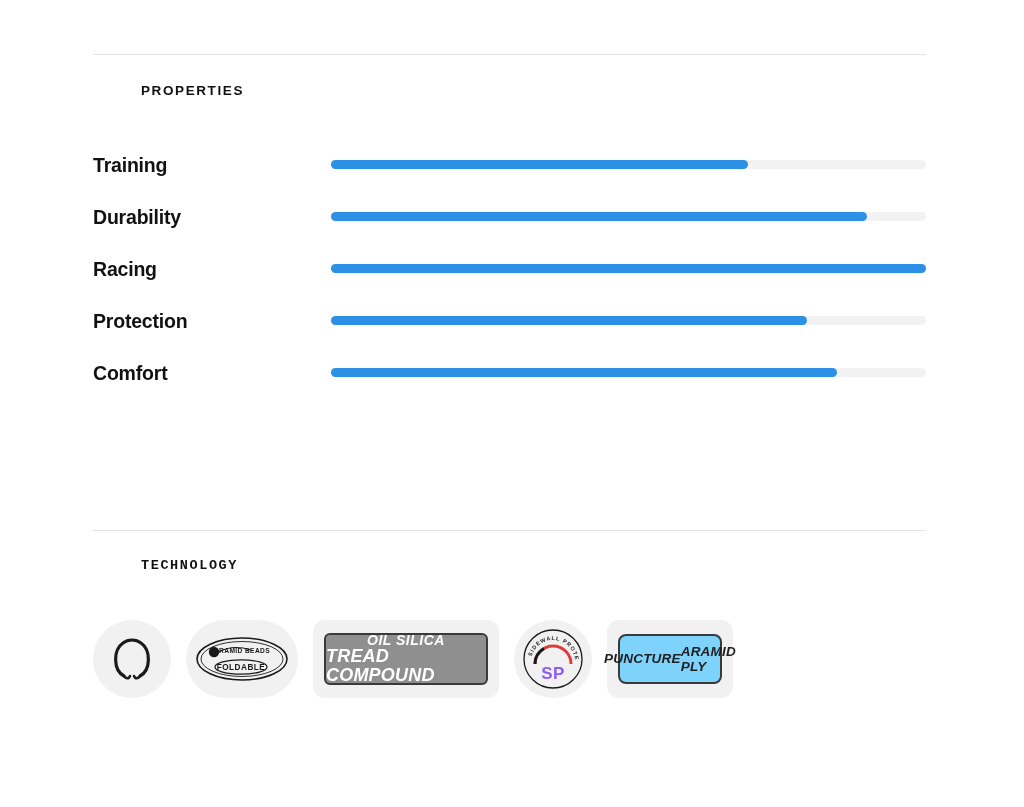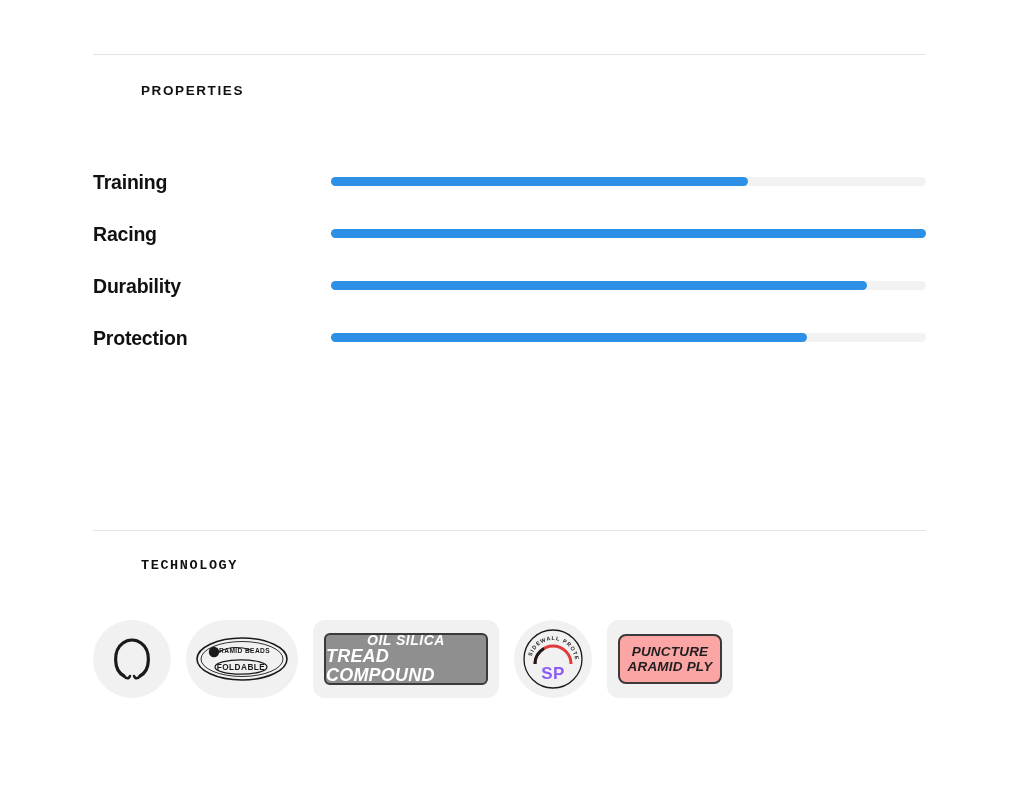--- a/index.html
+++ b/index.html
@@ -41,21 +41,21 @@
     color: #111111;
     margin-left: 48px;
   }
   .section-title.properties { top: 83px; }
   .section-title.technology { top: 558px; font-family: Liberation Mono, monospace; }
 
   
   .props {
     position: absolute;
     left: 93px;
-    top: 163px;
+    top: 146px;
     width: 833px;
   }
   .prop-row {
     position: relative;
     height: 52px;
   }
   .prop-label {
     position: absolute;
     left: 0;
     top: 8px;
@@ -181,23 +181,23 @@
     color: #8b5cf6;
     letter-spacing: 0.5px;
   }
 
   
   .ppp {
     width: 104px;
     height: 50px;
     border: 2px solid #3a3a3a;
     border-radius: 8px;
-    background: #fca5a5;
+    background: #7dd3fc;
     display: flex;
-    flex-direction: column;
+    flex-direction: row;
     align-items: center;
     justify-content: center;
     box-sizing: border-box;
   }
   .ppp .l1, .ppp .l2 {
     font-size: 13.5px;
     font-weight: bold;
     font-style: italic;
     color: #1f1f1f;
     line-height: 1.12;
@@ -226,43 +226,50 @@
 
     <div class="prop-row">
       <div class="prop-label">Training</div>
       <div class="bar-track">
         <div class="bar-fill" style="width: 70%; background: rgb(43, 144, 230);"></div>
         <span class="vis-hidden">70</span>
       </div>
     </div>
 
     <div class="prop-row">
+      <div class="prop-label">Durability</div>
+      <div class="bar-track">
+        <div class="bar-fill" style="width: 90%; background: rgb(43, 144, 230);"></div>
+        <span class="vis-hidden">90</span>
+      </div>
+    </div>
+
+    <div class="prop-row">
       <div class="prop-label">Racing</div>
       <div class="bar-track">
         <div class="bar-fill" style="width: 100%; background: rgb(43, 144, 230);"></div>
         <span class="vis-hidden">100</span>
       </div>
     </div>
 
     <div class="prop-row">
-      <div class="prop-label">Durability</div>
-      <div class="bar-track">
-        <div class="bar-fill" style="width: 90%; background: rgb(43, 144, 230);"></div>
-        <span class="vis-hidden">90</span>
-      </div>
-    </div>
-
-    <div class="prop-row">
       <div class="prop-label">Protection</div>
       <div class="bar-track">
         <div class="bar-fill" style="width: 80%; background: rgb(43, 144, 230);"></div>
         <span class="vis-hidden">80</span>
       </div>
     </div>
 
+    <div class="prop-row">
+      <div class="prop-label">Comfort</div>
+      <div class="bar-track">
+        <div class="bar-fill" style="width: 85%; background: rgb(43, 144, 230);"></div>
+        <span class="vis-hidden">85</span>
+      </div>
+    </div>
 
 
   </div>
 
   <div class="divider mid"></div>
 
   <div class="section-title technology">TECHNOLOGY</div>
 
   <div class="tech-row">
 

